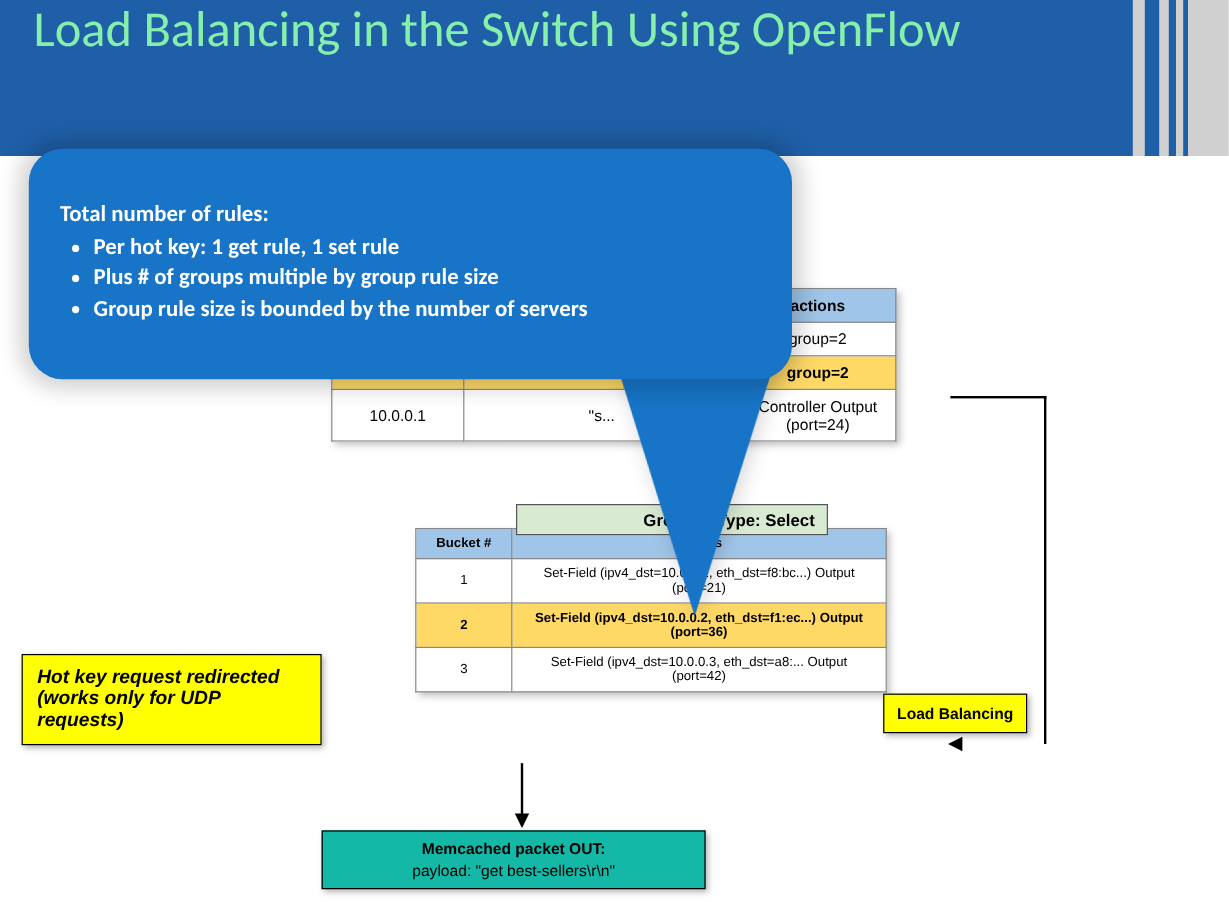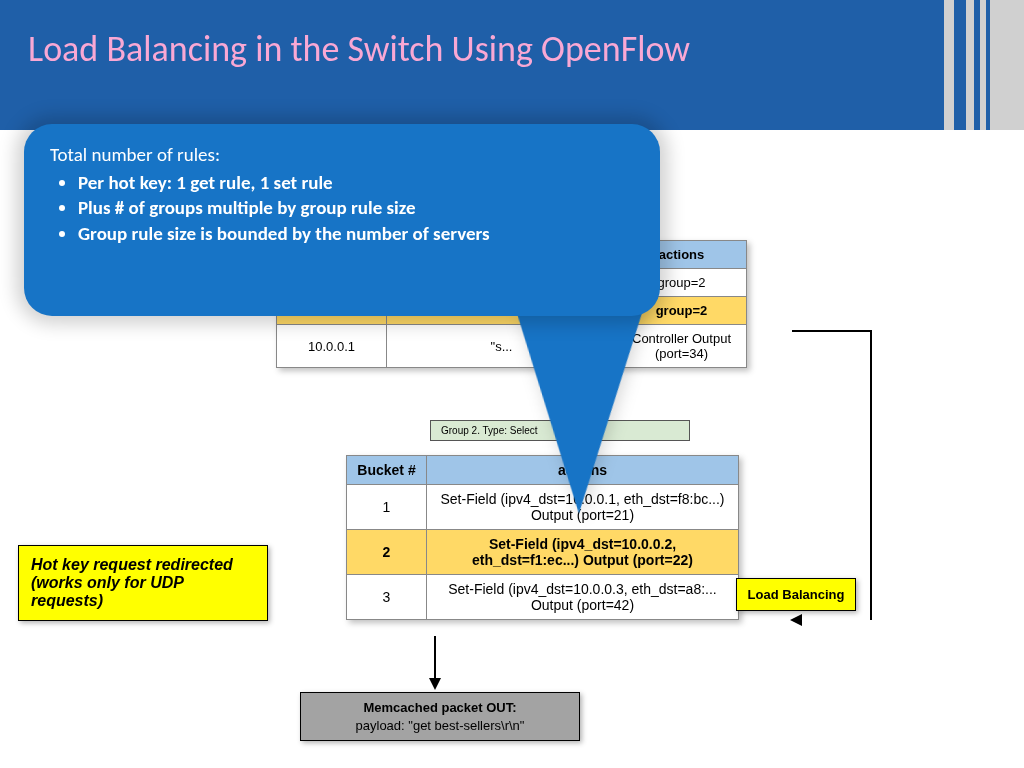--- a/index.html
+++ b/index.html
@@ -1,21 +1,21 @@
 <!DOCTYPE html>
 <html><head>
 <meta charset="utf-8">
 <style>
   * { box-sizing: border-box; margin: 0; padding: 0; }
   body { width: 1024px; height: 768px; background: #fff; font-family: Arial, sans-serif; position: relative; overflow: hidden; }
 
   .title-bar {
     position: absolute; left: 0; top: 0; width: 920px; height: 130px;
-    background: #1f5fa8; color: #f9a8d4; padding: 28px 28px;
-    font-size: 36px; font-weight: 300; line-height: 1.2;
+    background: #1f5fa8; color: #86efac; padding: 0 28px;
+    font-size: 42px; font-weight: 300; line-height: 1.2;
     font-family: Calibri, Arial, sans-serif;
     z-index: 1;
   }
   .stripes { position: absolute; right: 0; top: 0; width: 104px; height: 130px; background: #d0d0d0; }
   .stripes div { position: absolute; top: 0; height: 130px; background: #1f5fa8; }
   .s1 { left: 0; width: 24px; }
   .s2 { left: 34px; width: 12px; }
   .s3 { left: 54px; width: 6px; }
   .s4 { left: 66px; width: 4px; }
 
@@ -31,25 +31,25 @@
   .flow-table th { background: #9fc5e8; font-weight: bold; }
   .flow-table .hl td { background: #ffd966; font-weight: bold; }
   .flow-table td:nth-child(1){ width: 110px; }
   .flow-table td:nth-child(2){ width: 230px; }
   .flow-table td:nth-child(3){ width: 130px; }
 
   
   .group-caption {
     position: absolute; left: 430px; top: 420px; width: 260px;
     background: #d9ead3; border: 1px solid #555; padding: 4px 10px;
-    text-align: left; font-weight: normal; font-size: 10px; z-index: 4;
+    text-align: right; font-weight: bold; font-size: 14px; z-index: 4;
   }
   .group-table {
-    position: absolute; left: 346px; top: 455px;
-    border-collapse: collapse; font-size: 14px;
+    position: absolute; left: 346px; top: 440px;
+    border-collapse: collapse; font-size: 11px;
     box-shadow: 3px 3px 6px rgba(0,0,0,0.25);
   }
   .group-table th, .group-table td { border: 1px solid #888; padding: 6px 10px; text-align: center; }
   .group-table th { background: #9fc5e8; font-weight: bold; }
   .group-table .hl td { background: #ffd966; font-weight: bold; }
   .group-table td:nth-child(1){ width: 80px; }
   .group-table td:nth-child(2){ width: 312px; }
 
   
   .note-left {
@@ -61,38 +61,37 @@
   }
   .note-right {
     position: absolute; left: 736px; top: 578px; width: 120px;
     background: #ffff00; border: 1px solid #000; padding: 8px;
     text-align: center; font-weight: bold; font-size: 13px;
     box-shadow: 2px 2px 5px rgba(0,0,0,0.3); z-index: 5;
   }
 
   
   .packet-out {
-    position: absolute; left: 268px; top: 692px; width: 280px;
-    background: #a3a3a3; border: 1px solid #000; padding: 6px 10px;
+    position: absolute; left: 268px; top: 692px; width: 320px;
+    background: #14b8a6; border: 1px solid #000; padding: 6px 10px;
     text-align: center; font-size: 13px; line-height: 1.35;
     box-shadow: 2px 2px 5px rgba(0,0,0,0.3);
-    margin-left: 32px;
   }
   .packet-out .hdr { font-weight: bold; }
 
   
   .callout {
     position: absolute; left: 24px; top: 124px; width: 636px; height: 192px;
     background: #1774c6; border-radius: 28px; color: #fff;
     padding: 18px 26px; font-size: 19px; line-height: 1.35;
     font-family: Calibri, Arial, sans-serif;
     box-shadow: 0 0 18px 8px rgba(0,0,0,0.18);
     z-index: 6;
   }
-  .callout .hdr { font-weight: normal; margin-bottom: 2px; }
+  .callout .hdr { font-weight: bold; margin-bottom: 2px; margin-top: 24px; }
   .callout ul { list-style: disc; margin-left: 28px; font-weight: bold; }
   .callout-tail {
     position: absolute; left: 530px; top: 300px; width: 0; height: 0;
     border-left: 34px solid transparent;
     border-right: 100px solid transparent;
     border-top: 210px solid #1774c6;
     transform: rotate(-8deg);
     z-index: 5;
     filter: drop-shadow(2px 6px 8px rgba(0,0,0,0.15));
   }
@@ -153,39 +152,39 @@
     <td>group=2</td>
   </tr>
   <tr class="hl">
     <td>*</td>
     <td>"n"</td>
     <td>group=2</td>
   </tr>
   <tr>
     <td>10.0.0.1</td>
     <td>"s...</td>
-    <td>Controller Output (port=34)</td>
+    <td>Controller Output (port=24)</td>
   </tr>
 </tbody>
   </table>
 
 <div class="group-caption">Group 2. Type: Select</div>
 <table class="group-table">
   <tbody>
       <tr>
     <th>Bucket #</th>
     <th>actions</th>
   </tr>
   <tr>
     <td>1</td>
     <td>Set-Field (ipv4_dst=10.0.0.1, eth_dst=f8:bc...) Output (port=21)</td>
   </tr>
   <tr class="hl">
     <td>2</td>
-    <td>Set-Field (ipv4_dst=10.0.0.2, eth_dst=f1:ec...) Output (port=22)</td>
+    <td>Set-Field (ipv4_dst=10.0.0.2, eth_dst=f1:ec...) Output (port=36)</td>
   </tr>
   <tr>
     <td>3</td>
     <td>Set-Field (ipv4_dst=10.0.0.3, eth_dst=a8:... Output (port=42)</td>
   </tr>
 </tbody>
   </table>
 
 <div class="arrow-right"></div>
 <div class="arrow-down"></div>

